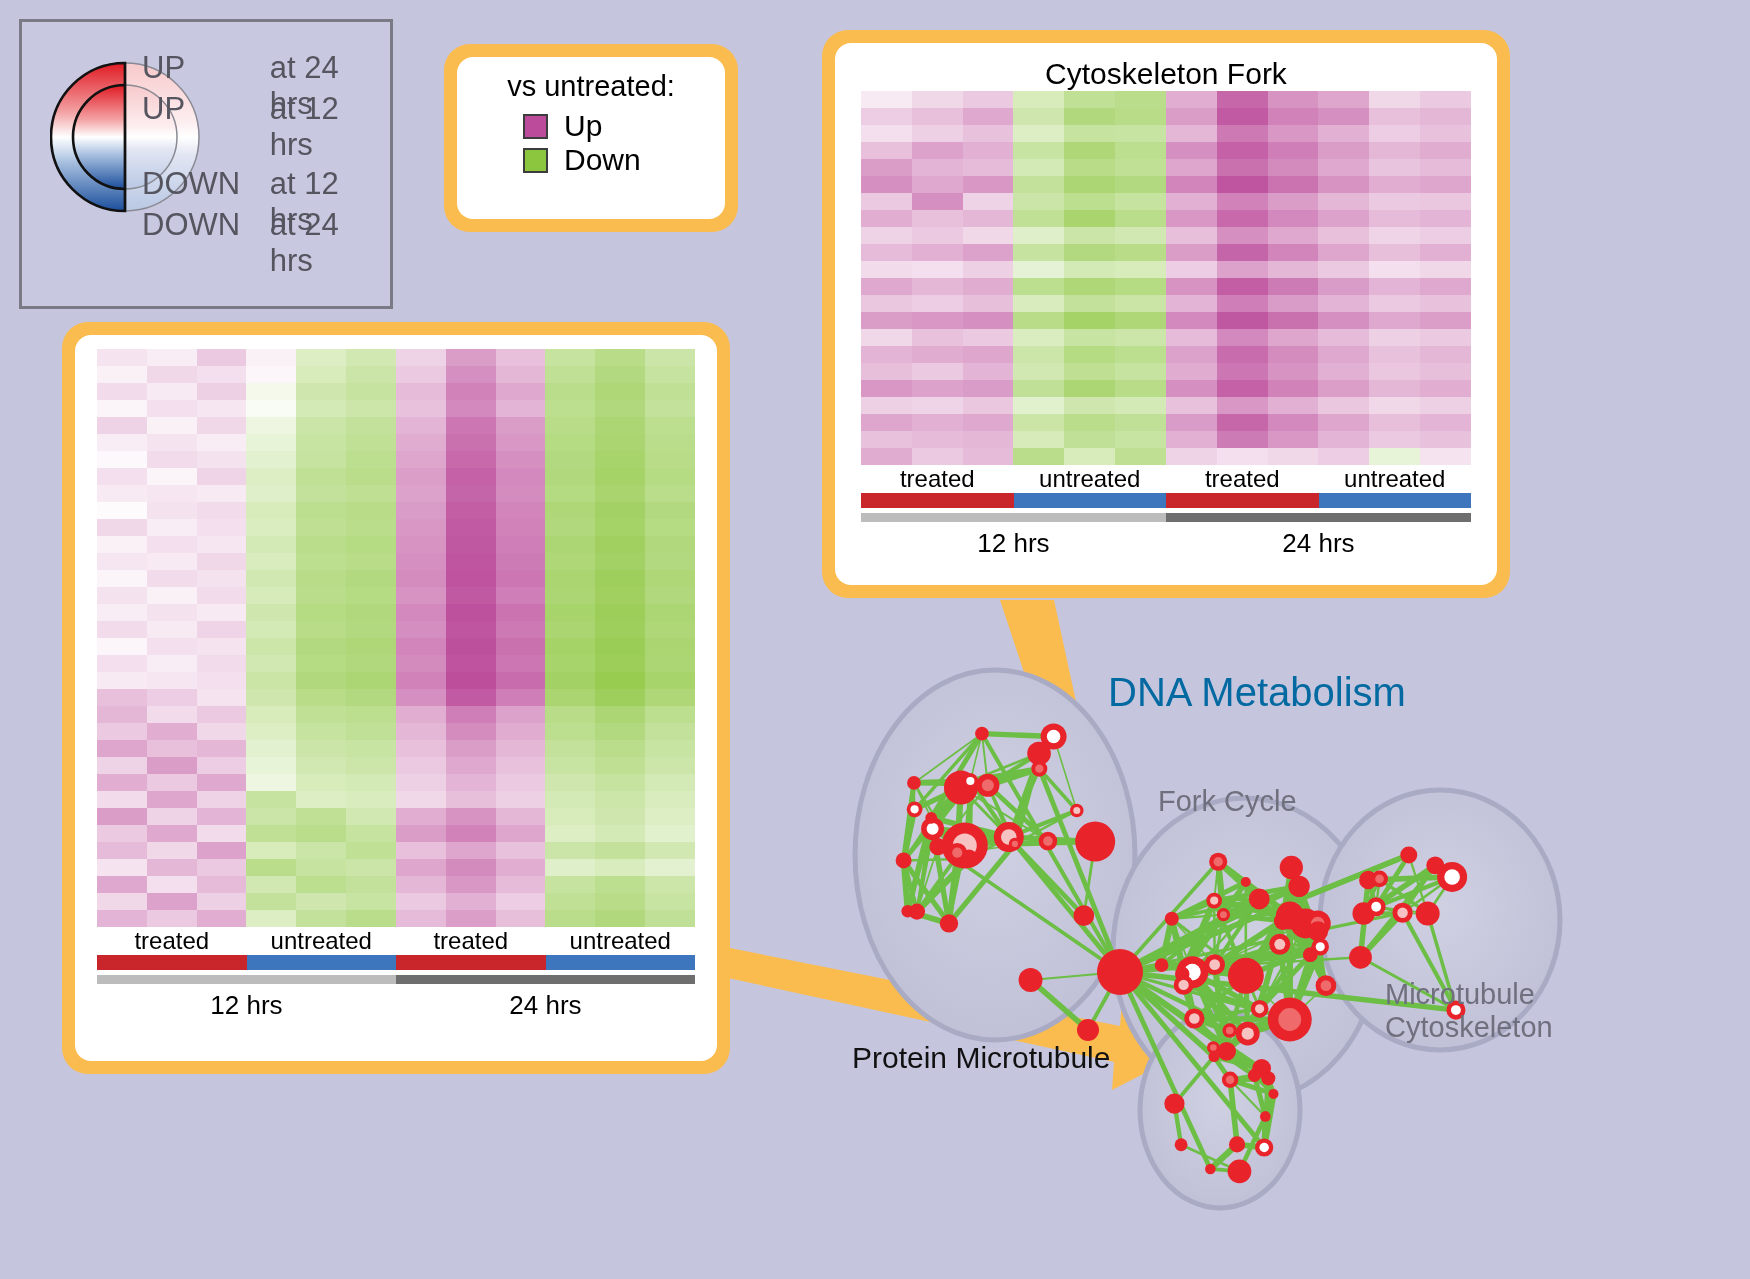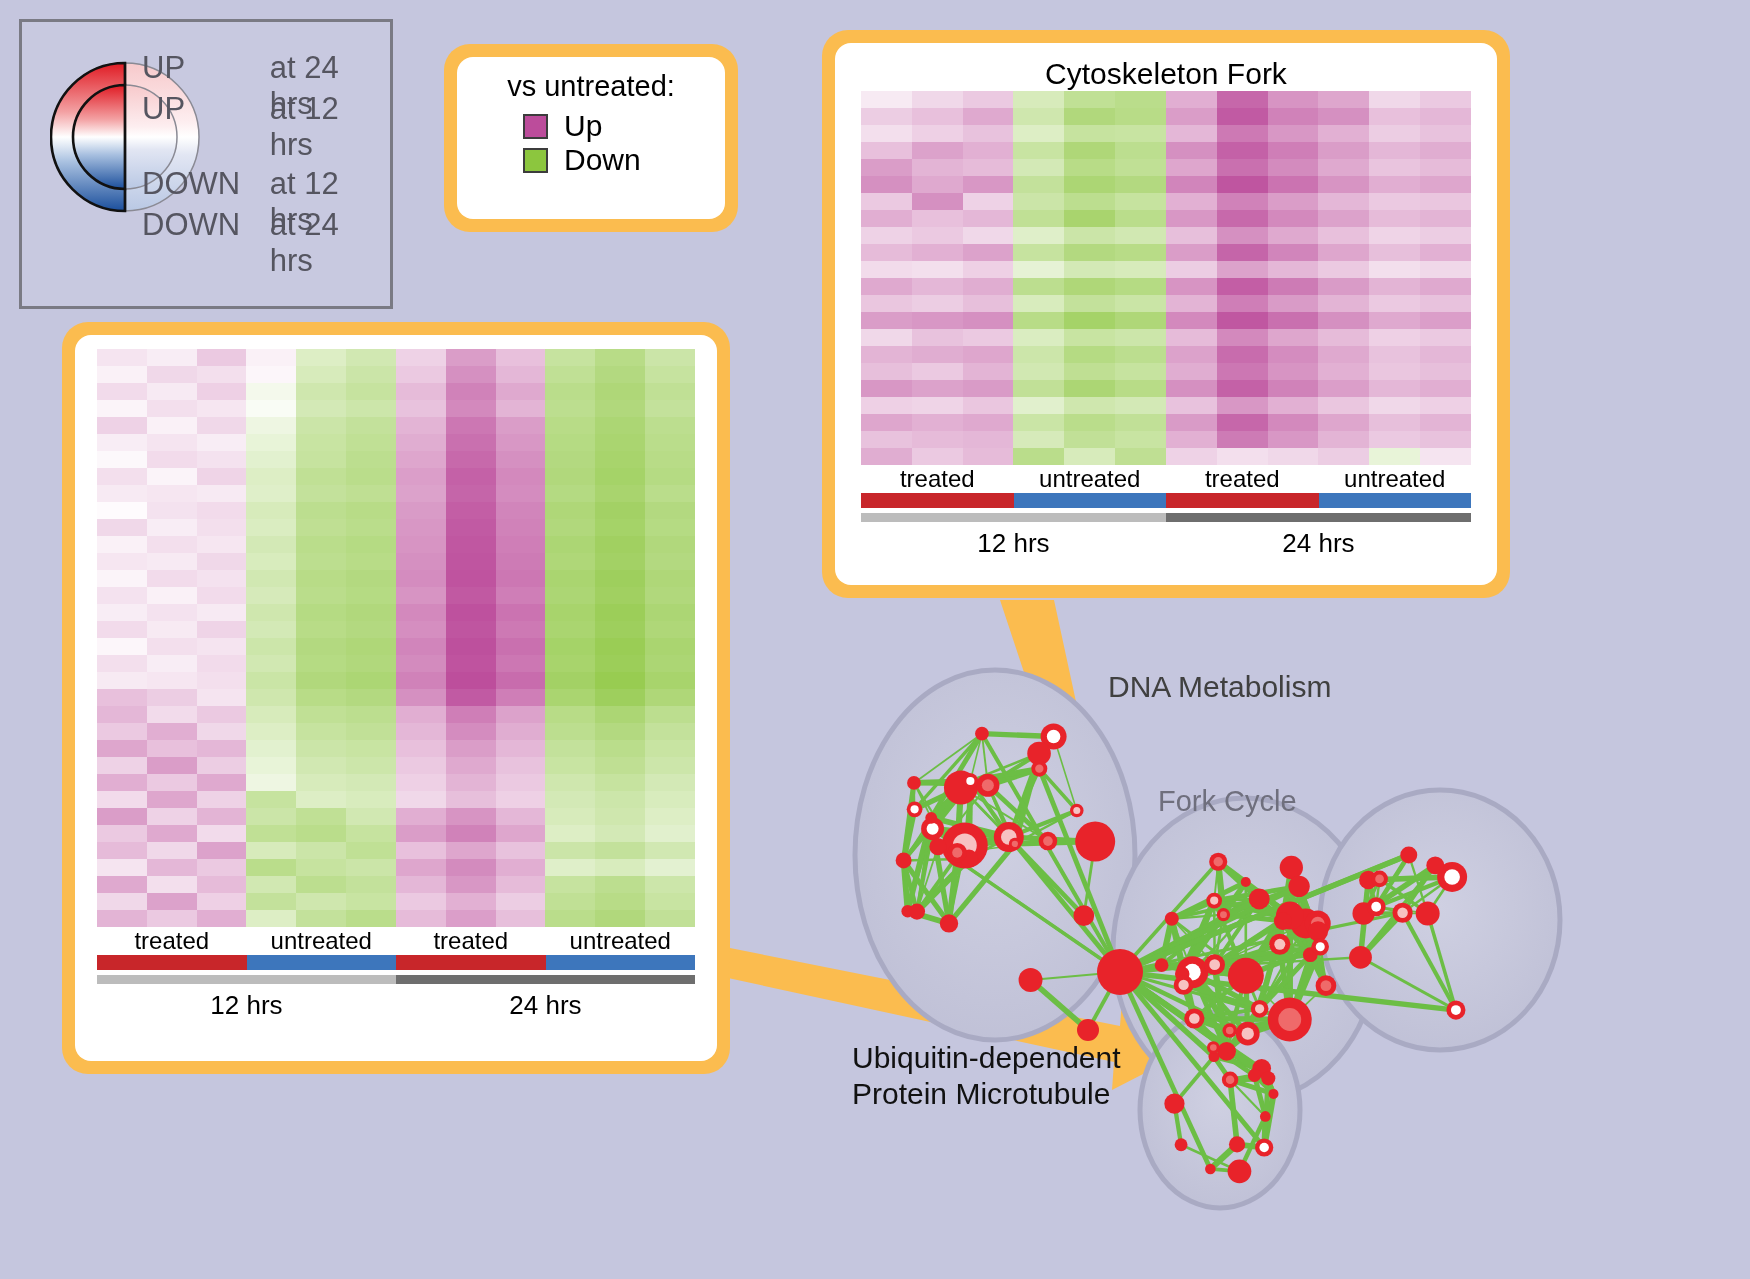--- a/index.html
+++ b/index.html
@@ -70,21 +70,21 @@
   .axis-names > div{text-align:center;font-size:24px;color:#000;}
   .bar-row{display:flex;height:15px;}
   .bar-row2{display:flex;height:9px;margin-top:5px;}
   .time-row{display:flex;}
   .time-row > div{text-align:center;font-size:26px;color:#000;padding-top:6px;}
 
   
   .network{position:absolute;left:790px;top:600px;width:960px;height:679px;}
   .net-label{position:absolute;font-family:"Liberation Sans", sans-serif;}
 
-  .lbl-dna{font-size:30px;color:#404040;}
+  .lbl-dna{font-size:40px;color:#0369a1;}
   .lbl-cc{font-size:29px;color:#6f6f7d;}
   .lbl-mt{font-size:29px;color:#6f6f7d;line-height:1.15;}
   .lbl-ub{font-size:30px;color:#111;line-height:1.2;}
 </style>
 </head>
 <body>
 
 <div class="root">
 
   <div class="keybox">
@@ -1482,19 +1482,22 @@
             <circle cx="330" cy="372" r="23" fill="#e8232a"></circle>
           </g>
           <g>
             <circle cx="298" cy="430" r="11" fill="#e8232a"></circle>
           </g>
         </g>
     </svg>
 
     <div class="net-label lbl-dna" style="left:318px;top:70px;">DNA Metabolism</div>
     <div class="net-label lbl-cc" style="left:368px;top:185px;">Fork Cycle</div>
+    <div class="net-label lbl-mt" style="left:595px;top:378px;width:180px;">
+      <div>Microtubule</div>
+      <div>Cytoskeleton</div>
+    </div>
     <div class="net-label lbl-ub" style="left:62px;top:440px;width:280px;">
-      <div>Ubiquitin-dependent</div>
       <div>Protein Microtubule</div>
     </div>
   </div>
 
 </div>
 
 </body></html>

